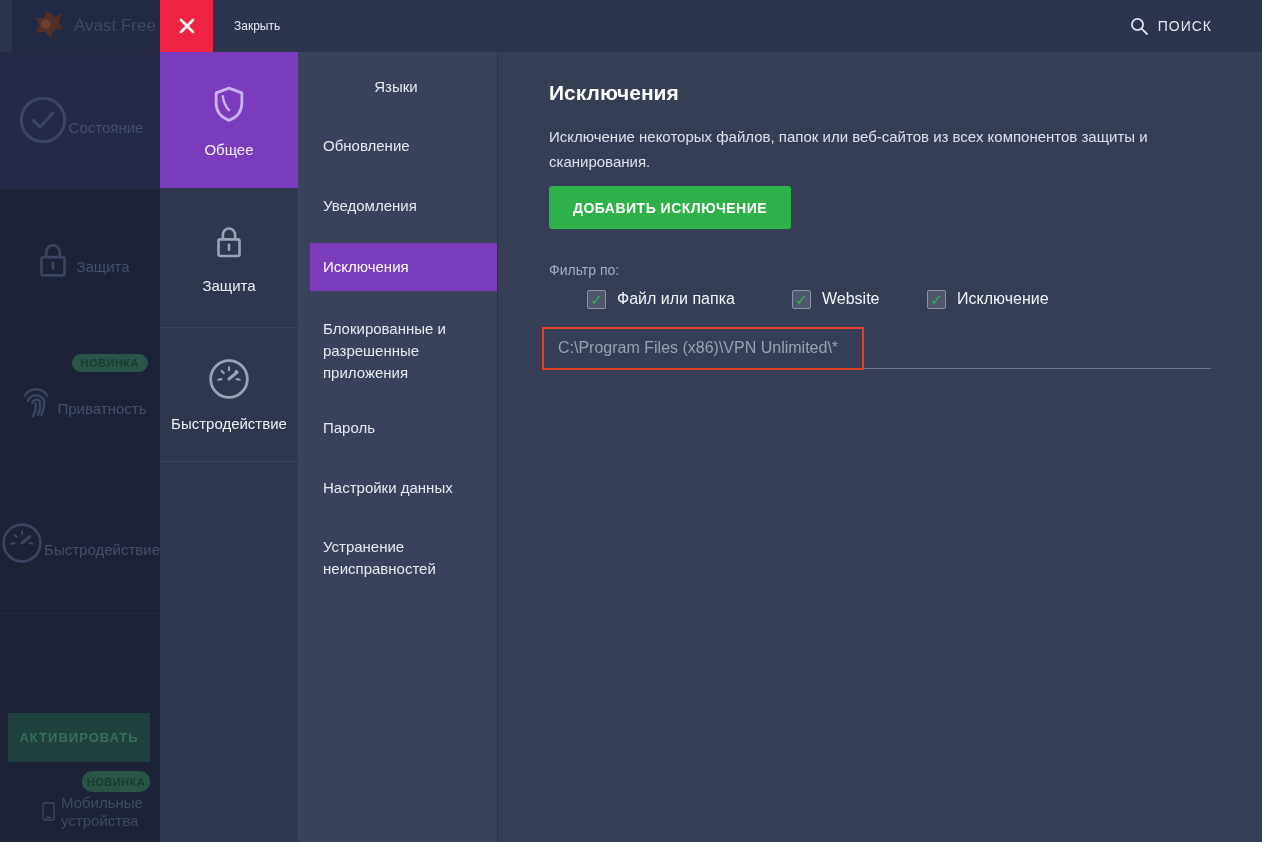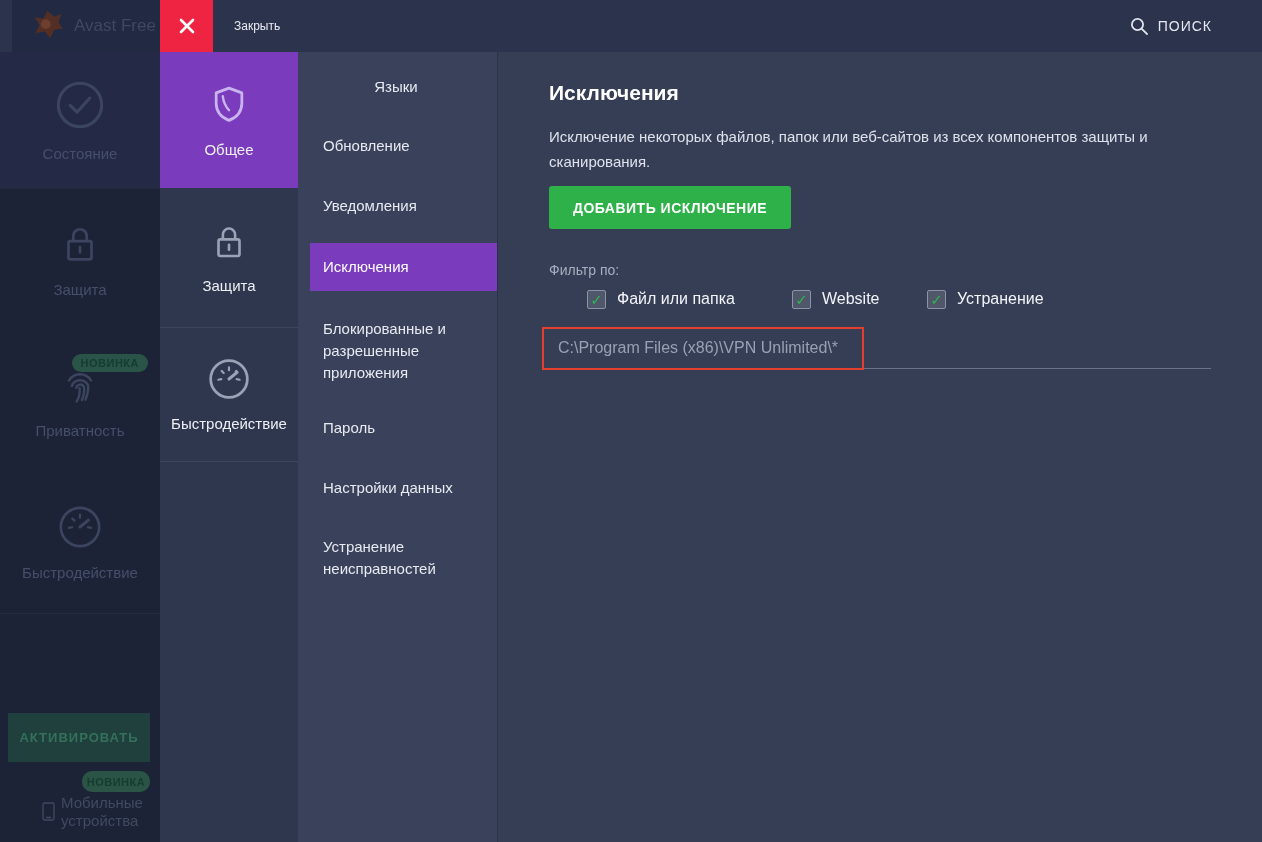--- a/index.html
+++ b/index.html
@@ -12,21 +12,21 @@
   .brand { position:absolute; left:12px; top:0; width:160px; height:52px; background:#222942; overflow:hidden; display:flex; align-items:center; padding-left:16px; }
   .brand-logo { width:38px; height:38px; flex:0 0 auto; opacity:.85; }
   .brand-title { margin-left:8px; font-size:17px; color:#3f4861; white-space:nowrap; }
   .close-x { position:absolute; left:160px; top:0; width:53px; height:52px; background:#ee2442; display:flex; align-items:center; justify-content:center; cursor:pointer; }
   .close-label { position:absolute; left:234px; top:0; height:52px; display:flex; align-items:center; font-size:12px; color:#e9ecf2; cursor:pointer; }
   .search-area { position:absolute; right:50px; top:0; height:52px; display:flex; align-items:center; gap:9px; cursor:pointer; }
   .search-label { font-size:14px; letter-spacing:1px; color:#e6e9f1; }
 
   
   .sidebar { position:absolute; left:0; top:52px; width:160px; height:790px; background:#1d2336; }
-  .side-item { position:absolute; left:0; width:160px; display:flex; flex-direction:column; align-items:center; cursor:pointer; }
+  .side-item { position:absolute; left:0; width:160px; display:flex; flex-direction:row; align-items:center; cursor:pointer; }
   .side-item .icon { color:#3c4560; }
   .side-label { margin-top:14px; font-size:15px; color:#454f6c; text-align:center; }
   .side-item.status { top:0; height:136px; background:#242a46; justify-content:center; }
   .side-item.protection { top:136px; height:142px; justify-content:center; border-top:1px solid rgba(255,255,255,0.04); }
   .side-item.privacy { top:278px; height:142px; justify-content:center; }
   .side-item.performance { top:420px; height:142px; justify-content:center; border-bottom:1px solid rgba(255,255,255,0.04); }
   .privacy-badge { position:absolute; right:12px; top:24px; background:#2b5448; color:#143d31; font-size:11px; font-weight:bold; letter-spacing:.5px; padding:3px 9px; border-radius:10px; }
   .activate-btn { position:absolute; left:8px; top:661px; width:142px; height:49px; background:#1f403c; color:#35705a; font-size:13px; font-weight:bold; letter-spacing:1px; display:flex; align-items:center; justify-content:center; border-radius:0; cursor:pointer; }
   .new-pill { position:absolute; left:82px; top:719px; width:68px; height:21px; background:#2a5546; color:#153c2f; font-size:11px; font-weight:bold; letter-spacing:.5px; display:flex; align-items:center; justify-content:center; border-radius:10px; }
   .mobile-devices { position:absolute; left:42px; top:742px; width:112px; display:flex; align-items:center; gap:5px; cursor:pointer; }
@@ -200,21 +200,21 @@
     <div class="cb-item cb1">
       <span class="checkbox">
           <span class="checkmark"></span>
         </span>
       <span class="cb-label">Website</span>
     </div>
     <div class="cb-item cb2">
       <span class="checkbox">
           <span class="checkmark"></span>
         </span>
-      <span class="cb-label">Устранение</span>
+      <span class="cb-label">Исключение</span>
     </div>
 
     <div class="exclusion-input">
       <span class="exclusion-text">C:\Program Files (x86)\VPN Unlimited\*</span>
     </div>
     <div class="annotation-rect"></div>
   </div>
 
 </div>
 

